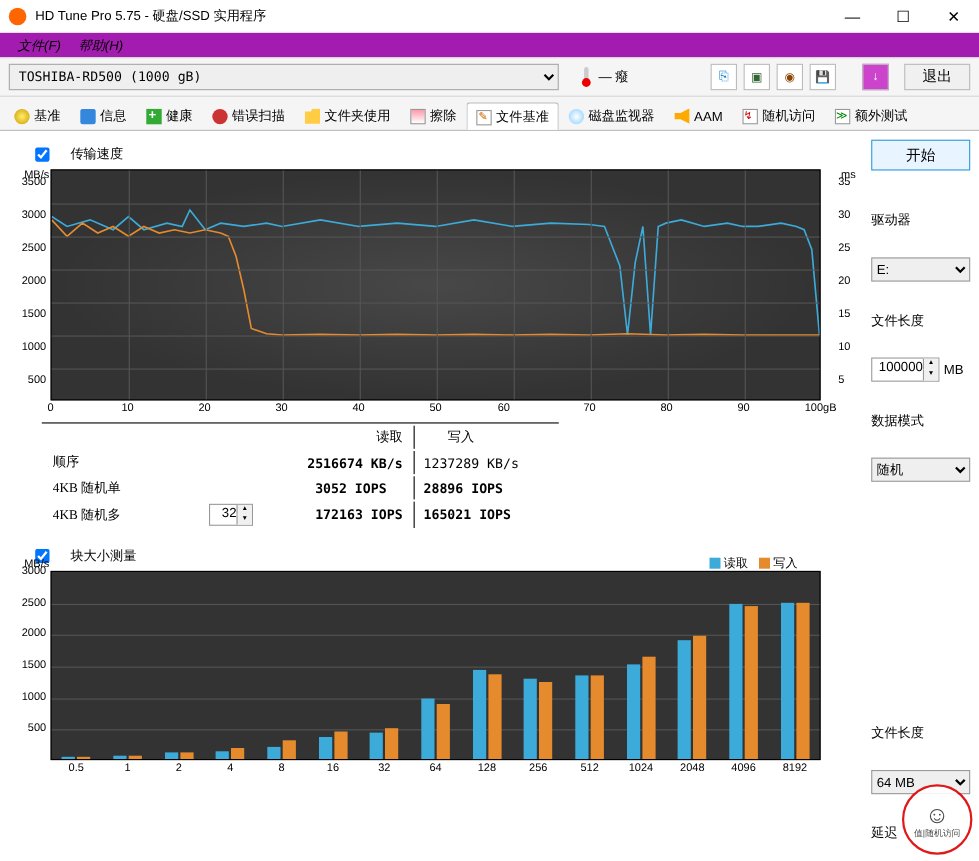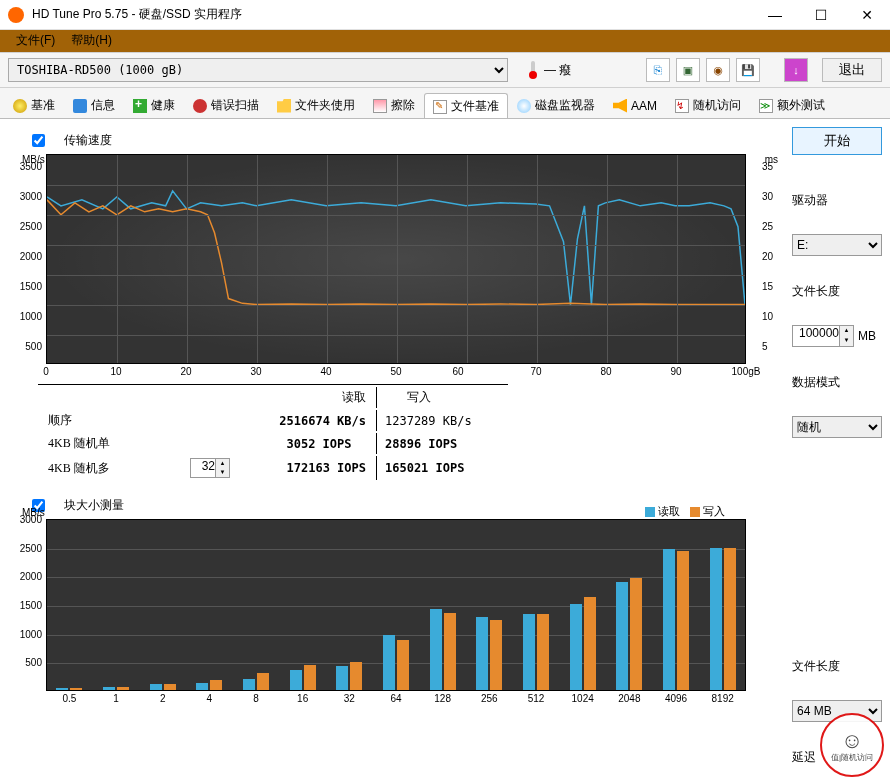--- a/index.html
+++ b/index.html
@@ -2,21 +2,21 @@
 <html><head>
 <meta charset="utf-8">
 <style>
 * { box-sizing: border-box; font-family: "Microsoft YaHei", "Segoe UI", sans-serif; }
 body { margin: 0; background: #fff; width: 890px; height: 783px; overflow: hidden; font-size: 12px; position: relative; }
 .titlebar { height: 30px; background: #fff; display: flex; align-items: center; padding: 0 0 0 8px; border-bottom: 1px solid #e0e0e0; }
 .titlebar-icon { width: 16px; height: 16px; background: #ff6600; border-radius: 50%; margin-right: 8px; }
 .titlebar-text { flex: 1; font-size: 12px; color: #000; }
 .win-btns { display: flex; }
 .win-btn { width: 46px; height: 30px; display: flex; align-items: center; justify-content: center; font-size: 14px; color: #000; }
-.menubar { height: 22px; display: flex; align-items: flex-start; padding: 0 8px; background: #a16207; }
+.menubar { height: 22px; display: flex; align-items: flex-end; padding: 0 8px; background: #a21caf; font-style: italic; }
 .menu-item { padding: 2px 8px; font-size: 12px; }
 .toolbar { height: 36px; display: flex; align-items: center; padding: 4px 8px; gap: 6px; background: #f5f5f5; border-top: 1px solid #d0d0d0; border-bottom: 1px solid #d0d0d0; }
 .drive-select { width: 500px; height: 24px; border: 1px solid #a9a9a9; font-size: 12px; font-family: monospace; padding: 0 4px; }
 .temp-group { display: flex; align-items: center; gap: 4px; margin: 0 12px; }
 .thermometer { width: 14px; height: 18px; display: inline-block; position: relative; }
 .thermometer::before { content: ""; position: absolute; left: 5px; top: 0; width: 4px; height: 14px; background: #ccc; border-radius: 2px; }
 .thermometer::after { content: ""; position: absolute; left: 3px; bottom: 0; width: 8px; height: 8px; background: #e00; border-radius: 50%; }
 .tb-btn { width: 24px; height: 24px; border: 1px solid #bbb; background: #fff; display: flex; align-items: center; justify-content: center; font-size: 11px; }
 .tb-btn.copy { color: #0077cc; }
 .tb-btn.shot { color: #336633; }

